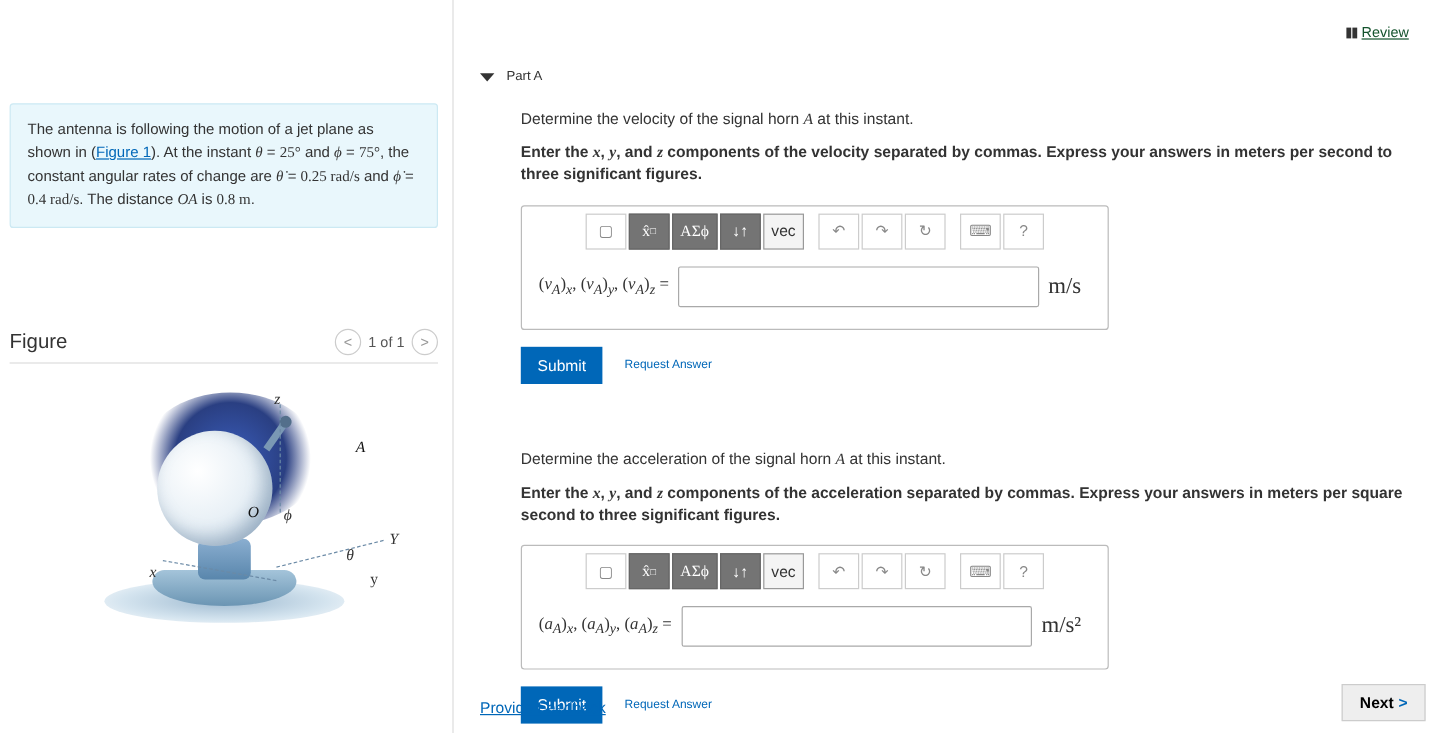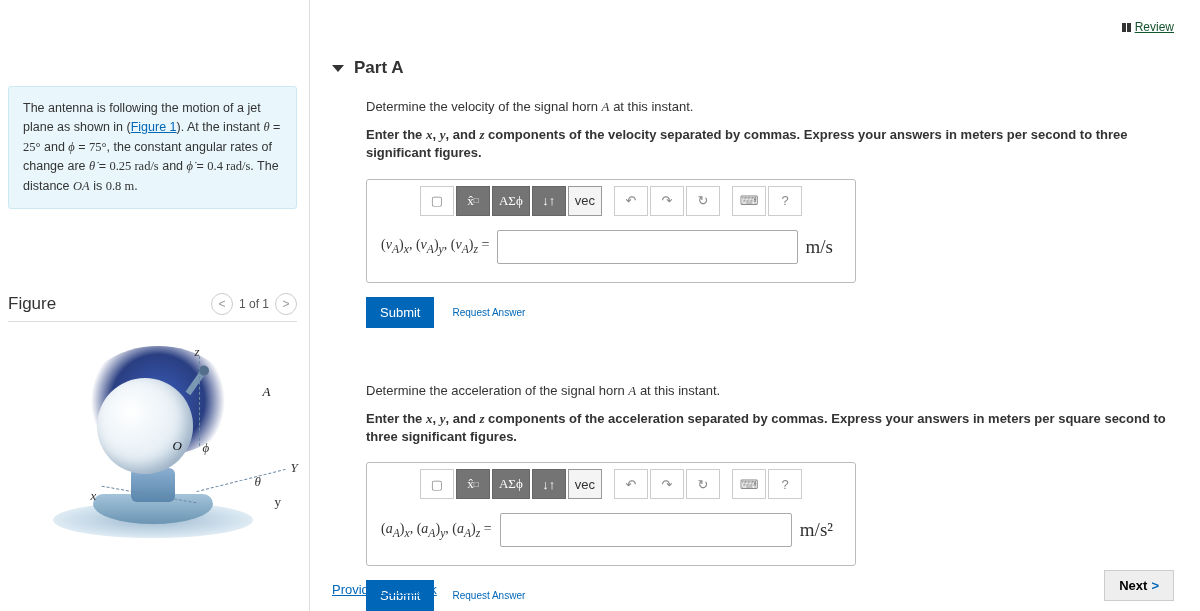--- a/index.html
+++ b/index.html
@@ -7,21 +7,21 @@
     font-family: Arial, Helvetica, sans-serif;
     font-size: 13px;
     color: #333;
     background: #fff;
     width: 1200px;
     height: 611px;
     overflow: hidden;
     position: relative;
   }
   .page { display: flex; width: 100%; height: 100%; }
-  .left { width: 310px; padding: 10px 12px 0 8px; border-right: 1px solid #ddd; }
+  .left { width: 378px; padding: 10px 12px 0 8px; border-right: 1px solid #ddd; }
   .right { flex: 1; padding: 0 22px 0 22px; position: relative; }
 
   .review-bar { position: absolute; top: 20px; right: 26px; font-size: 12px; }
   .review-link { color: #14532d; text-decoration: underline; display: inline-flex; align-items: center; gap: 4px; }
   .flag-icon { display: inline-flex; gap:1px; }
   .flag-icon span { width:4px; height:9px; background:#333; display:inline-block;}
 
   .problem-box {
     background: #e9f7fc;
     border: 1px solid #cce9f3;
@@ -39,21 +39,21 @@
   .fig-title { font-size: 17px; font-weight: normal; }
   .fig-nav { margin-left:auto; display:flex; align-items:center; gap:6px; font-size:12px; color:#555;}
   .nav-btn { width:22px;height:22px;border:1px solid #ccc;border-radius:50%; display:flex;align-items:center;justify-content:center;color:#999;background:#fff;}
   .fig-hr { border:none;border-top:1px solid #ddd;margin-top:6px;}
 
   .fig-illus { width: 260px; height:210px; margin: 16px auto 0; position:relative; }
 
   .part-section { margin-top: 58px; }
   .part-head { display:flex; align-items:center; gap:10px; }
   .part-head .caret { width:0;height:0;border-left:6px solid transparent;border-right:6px solid transparent;border-top:7px solid #333;}
-  .part-title { font-weight:bold; font-size:17px; }
+  .part-title { font-weight:normal; font-size:11px; }
 
   .part-body { padding: 20px 0 0 34px; font-size: 13px; }
   .q-text { margin-bottom: 10px; line-height:1.4; }
   .q-instr { font-weight: bold; margin-bottom: 16px; line-height:1.4;}
 
   .answer-box { border:1px solid #bbb; border-radius:3px; width:490px; padding-bottom:12px; background:#fff;}
   .toolbar { display:flex; justify-content:center; margin-top:6px; margin-bottom:8px;}
   .tool-row { display:flex; align-items:center; gap:2px; }
   .tool-btn { height:30px; min-width:34px; border:1px solid #999; background:#f4f4f4; display:flex;align-items:center;justify-content:center;font-size:13px; padding:0 6px;}
   .tool-btn.inactive { background:#fff; border-color:#ccc; color:#888;}
@@ -66,21 +66,21 @@
   .ans-input { flex:1; height:34px; border:1px solid #a9a9a9; border-radius:2px; padding:0 6px; font-size:14px;}
   .unit { font-family:'Times New Roman', serif; font-size:19px; padding-right:8px;}
 
   .btn-row { margin-top:14px; display:flex; align-items:center; gap:18px;}
   .submit-btn { background:#0067b8; color:#fff; border:none; padding:8px 14px; font-size:13px; border-radius:0;}
   .req-link { color:#0067b8; font-size:10px; text-decoration:none;}
 
   .part-b { margin-top: 34px; }
 
   .feedback { position:absolute; bottom:14px; left:22px; color:#0067b8; font-size:13px; text-decoration:underline;}
-  .next-btn { position:absolute; bottom:10px; right:26px; background:#eee; border:1px solid #ccc; padding:7px 14px; font-size:13px; font-weight:bold; display:flex;align-items:center;gap:4px;}
+  .next-btn { position:absolute; bottom:10px; right:12px; background:#eee; border:1px solid #ccc; padding:7px 14px; font-size:13px; font-weight:bold; display:flex;align-items:center;gap:4px;}
   .next-btn .chev { color:#0067b8; font-weight:bold;}
 
   
   .base-shadow{position:absolute;bottom:10px;left:50%;transform:translateX(-50%);width:200px;height:36px;background:radial-gradient(ellipse,#9fbad0 0%,#d4e4ef 60%,#fff 100%);border-radius:50%;}
   .pedestal{position:absolute;bottom:24px;left:50%;transform:translateX(-50%);width:120px;height:30px;background:linear-gradient(#a4c4da,#6b95b3);border-radius:10px 10px 50% 50%/10px 10px 20px 20px;}
   .stand{position:absolute;bottom:46px;left:50%;transform:translateX(-50%);width:44px;height:34px;background:linear-gradient(#8aaed0,#5986ac);border-radius:6px;}
   .dish{position:absolute;top:40px;left:74px;width:96px;height:96px;border-radius:50%;background:radial-gradient(circle at 35% 35%,#fff,#e8f0f6 50%,#b8cde0);box-shadow:inset -6px -6px 14px rgba(80,110,140,.4);}
   .horn{position:absolute;top:30px;left:170px;width:6px;height:28px;background:#7a98b4;transform:rotate(35deg);}
   .horn::after{content:"";position:absolute;top:-5px;left:-2px;width:10px;height:10px;background:#536f8b;border-radius:50%;}
   .sky{position:absolute;top:8px;left:60px;width:150px;height:110px;background:radial-gradient(circle,#3a5dbb 0%,#2a3f82 50%,rgba(42,63,130,0) 72%);border-radius:50%;}

